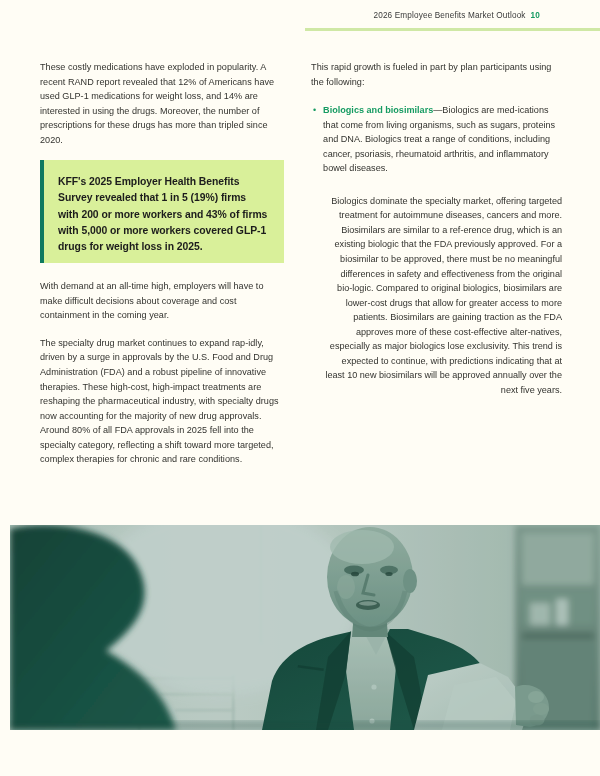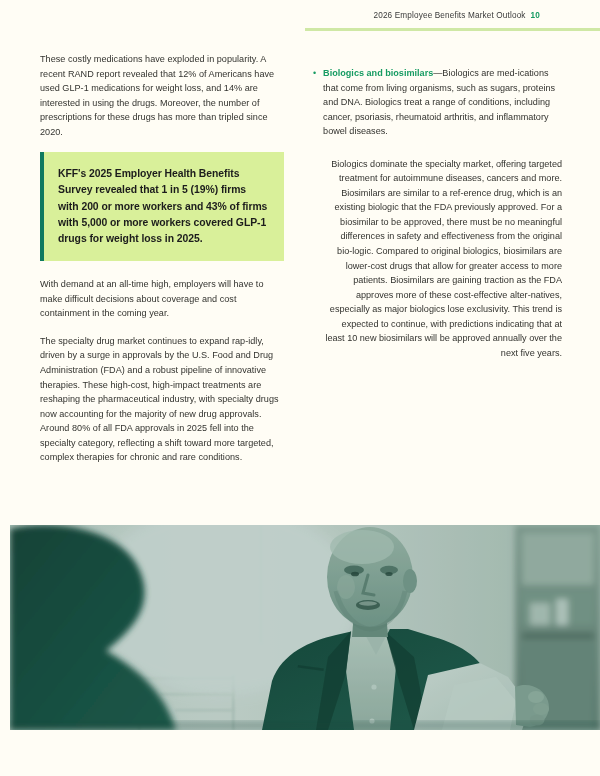--- a/index.html
+++ b/index.html
@@ -46,21 +46,21 @@
   }
   .header-pagenum {
     color: #169b62;
     margin-left: 5px;
     font-weight: 600;
   }
 
   
   .columns {
     position: absolute;
-    top: 52px;
+    top: 60px;
     left: 0;
     width: 600px;
     display: flex;
     gap: 12px;
   }
   .col {
     box-sizing: border-box;
   }
   .col-left {
     width: 305px;
@@ -79,21 +79,21 @@
     line-height: 14.55px;
     color: #33332f;
     letter-spacing: 0.02px;
   }
 
   
   .callout {
     position: relative;
     background: #d9f09a;
     border-left: 4px solid #0f7a5f;
-    padding: 14px 16px 14px 14px;
+    padding: 14px 16px 8px 14px;
     margin: 10px 0 16px 0;
     box-sizing: border-box;
   }
   .callout-text {
     font-size: 10.4px;
     line-height: 16.2px;
     font-weight: bold;
     color: #1c1c1c;
     margin: 0;
     letter-spacing: -0.05px;
@@ -180,20 +180,21 @@
     </div>
 
     <p class="body">With demand at an all-time high, employers will have to make difficult decisions about coverage and cost containment in the coming year.</p>
 
 
     <p class="body">The specialty drug market continues to expand rap-idly, driven by a surge in approvals by the U.S. Food   and Drug Administration (FDA) and a robust pipeline   of innovative therapies. These high-cost, high-impact treatments are reshaping the pharmaceutical industry, with specialty drugs now accounting for the majority of new drug approvals. Around 80% of all FDA approvals in 2025 fell into the specialty category, reflecting a shift toward more targeted, complex therapies for chronic and rare conditions.</p>
   </div>
 
   <div class="col col-right">
 
+    <p class="body">This rapid growth is fueled in part by plan participants using the following:</p>
 
     <div class="bullet-row">
       <div class="bullet-marker">•</div>
       <div class="bullet-body">
         <span class="bullet-lead">Biologics and biosimilars</span><span>—Biologics are med-ications that come from living organisms, such as sugars, proteins and DNA. Biologics treat a range of conditions, including cancer, psoriasis, rheumatoid arthritis, and inflammatory bowel diseases.</span>
       </div>
     </div>
 
     <p class="sub-para">Biologics dominate the specialty market, offering targeted treatment for autoimmune diseases, cancers and more. Biosimilars are similar to a ref-erence drug, which is an existing biologic that the FDA previously approved. For a biosimilar to be approved, there must be no meaningful differences in safety and effectiveness from the original bio-logic. Compared to original biologics, biosimilars are lower-cost drugs that allow for greater access to more patients. Biosimilars are gaining traction as the FDA approves more of these cost-effective alter-natives, especially as major biologics lose exclusivity. This trend is expected to continue, with predictions indicating that at least 10 new biosimilars will be approved annually over the next five years.</p>
   </div>

